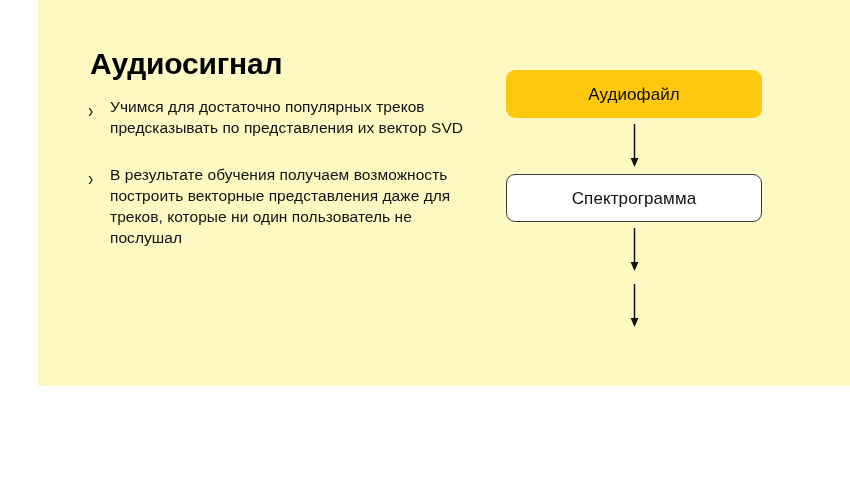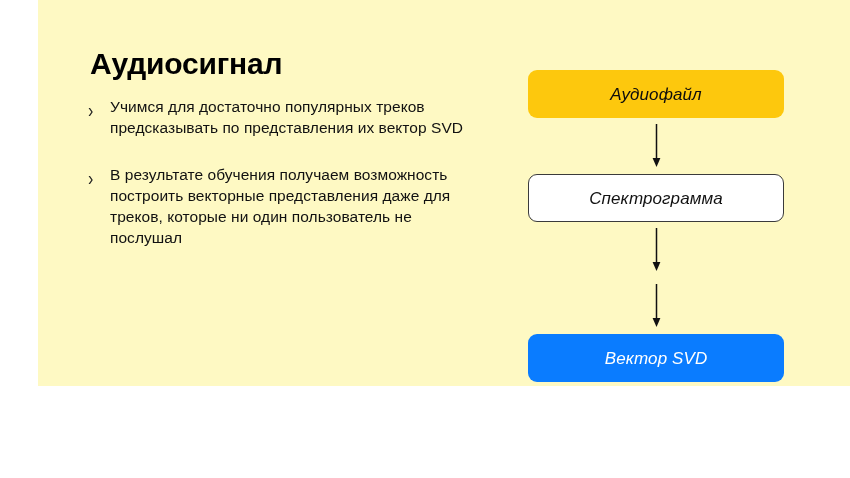--- a/index.html
+++ b/index.html
@@ -64,24 +64,23 @@
     flex: 1 1 auto;
     font-size: 15.5px;
     line-height: 21px;
     color: #111111;
     letter-spacing: 0.05px;
   }
 
   
   .flow {
     position: absolute;
-    left: 490px;
+    left: 468px;
     top: 70px;
     width: 256px;
-    font-style: italic;
   }
   .flow-node {
     box-sizing: border-box;
     width: 256px;
     height: 48px;
     border-radius: 9px;
     display: flex;
     align-items: center;
     justify-content: center;
     font-size: 17px;
@@ -161,19 +160,16 @@
     </div>
 
 
     <div class="flow-arrow">
       <svg width="13" height="44" viewBox="0 0 13 44" aria-hidden="true">
         <line x1="6.5" y1="0" x2="6.5" y2="37" stroke="#111111" stroke-width="1.5"></line>
         <polygon points="6.5,43 2.6,34 10.4,34" fill="#111111"></polygon>
       </svg>
     </div>
 
-    <div class="flow-node accent-blue">
-      <span>Вектор SVD</span>
-    </div>
 
   </div>
 
 </div>
 
 </body></html>

